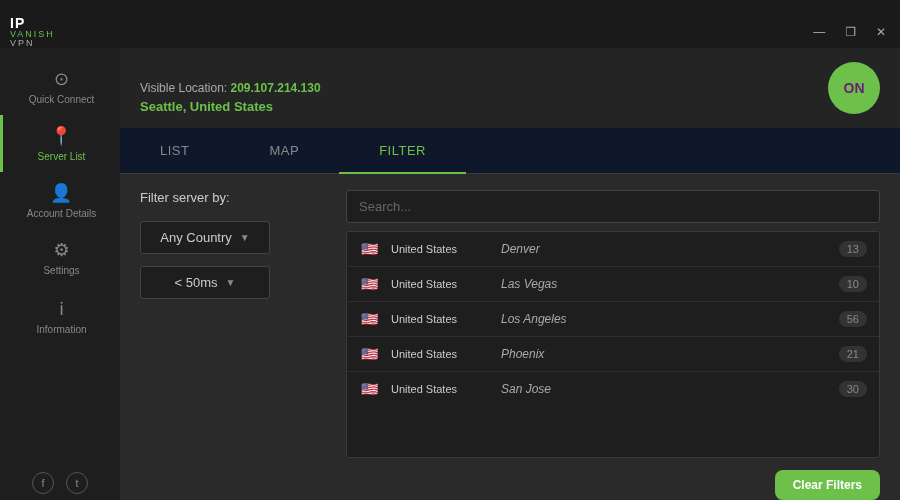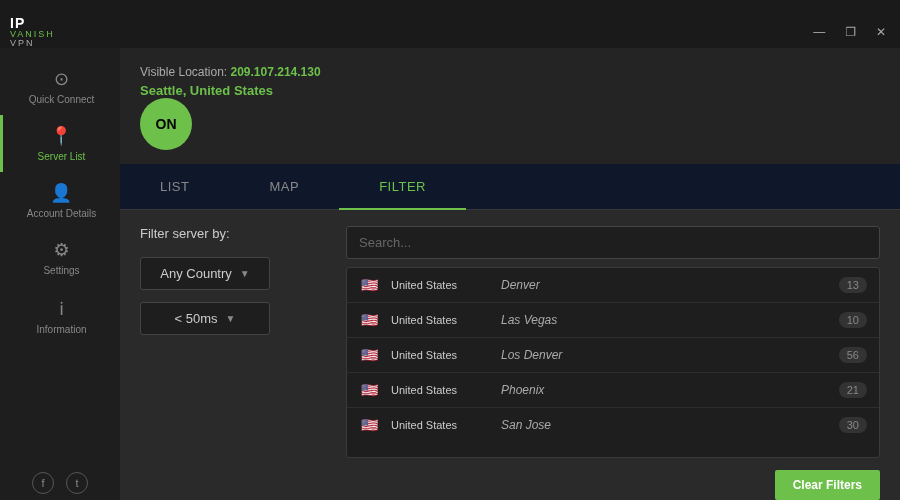--- a/index.html
+++ b/index.html
@@ -128,24 +128,23 @@
       display: flex;
       flex-direction: column;
       overflow: hidden;
     }
 
     
     .panel-header {
       background: #242424;
       padding: 14px 20px;
       display: flex;
-      align-items: flex-start;
+      align-items: flex-end;
       justify-content: space-between;
       flex-shrink: 0;
-      flex-direction: column;
     }
     .location-info {}
     .location-label {
       color: #aaa;
       font-size: 12px;
       display: inline;
     }
     .location-ip {
       color: #6dc14b;
       font-size: 12px;
@@ -156,21 +155,21 @@
       font-size: 13px;
       font-weight: bold;
       margin-top: 3px;
     }
     .on-button {
       width: 52px;
       height: 52px;
       border-radius: 50%;
       background: #6dc14b;
       border: none;
-      color: #000000;
+      color: #701a75;
       font-size: 14px;
       font-weight: bold;
       cursor: pointer;
       display: flex;
       align-items: center;
       justify-content: center;
     }
 
     
     .tabs {
@@ -309,21 +308,21 @@
     .filter-actions {
       display: flex;
       justify-content: flex-end;
       margin-top: 4px;
     }
     .clear-filters-btn {
       background: #6dc14b;
       border: none;
       color: white;
       padding: 8px 18px;
-      border-radius: 2px;
+      border-radius: 8px;
       font-size: 12px;
       cursor: pointer;
       font-weight: bold;
     }
   </style>
 </head>
 <body>
 
 <div class="window">
 
@@ -417,21 +416,21 @@
     </div>
               <div class="server-row">
       <div class="flag">🇺🇸</div>
       <div class="server-country">United States</div>
       <div class="server-city">Las Vegas</div>
       <div class="server-count">10</div>
     </div>
               <div class="server-row">
       <div class="flag">🇺🇸</div>
       <div class="server-country">United States</div>
-      <div class="server-city">Los Denver</div>
+      <div class="server-city">Los Angeles</div>
       <div class="server-count">56</div>
     </div>
               <div class="server-row">
       <div class="flag">🇺🇸</div>
       <div class="server-country">United States</div>
       <div class="server-city">Phoenix</div>
       <div class="server-count">21</div>
     </div>
               <div class="server-row">
       <div class="flag">🇺🇸</div>

